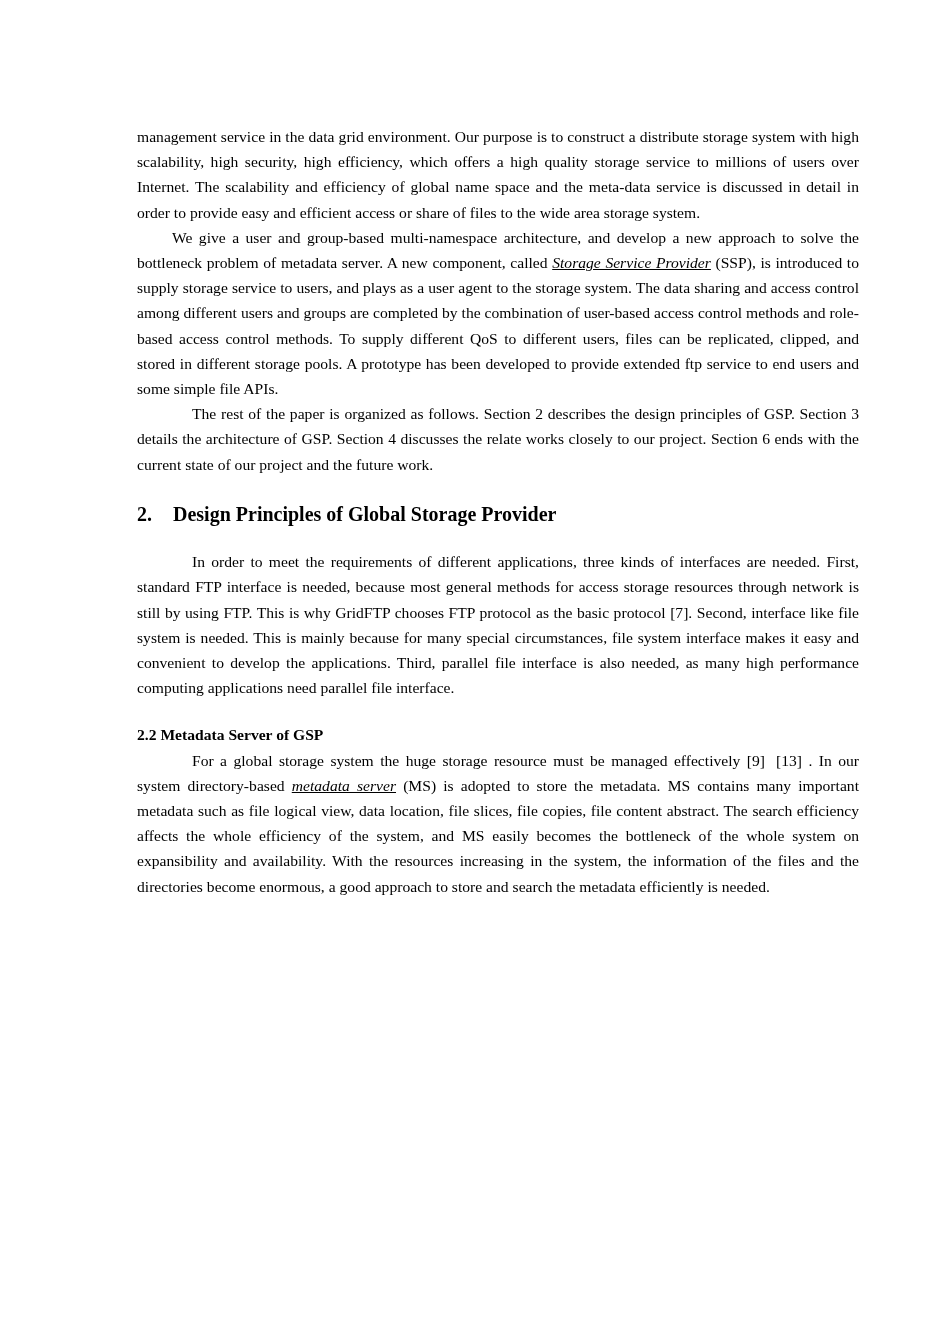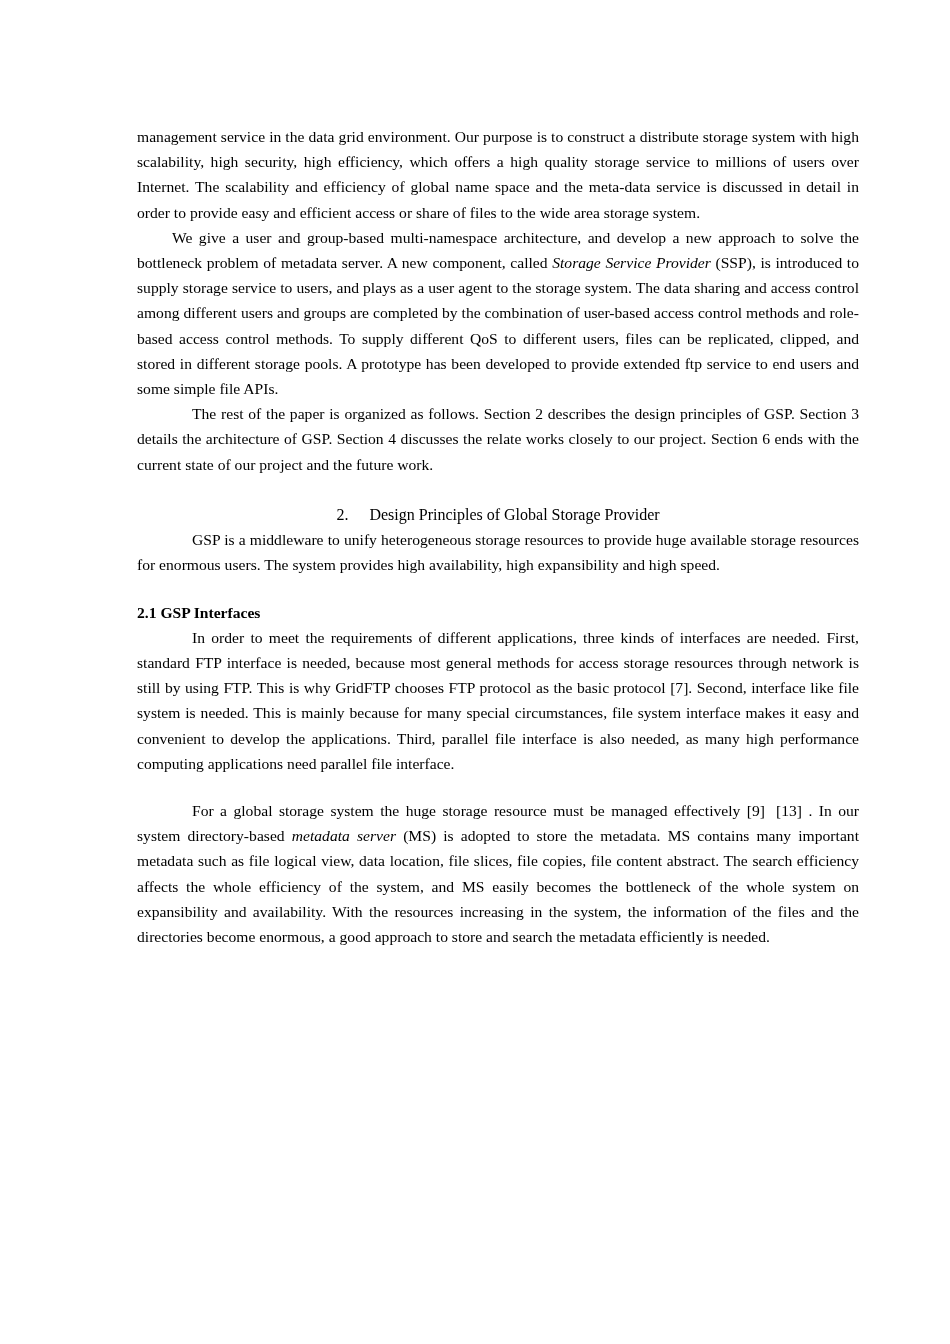--- a/index.html
+++ b/index.html
@@ -34,63 +34,62 @@
     text-align: justify;
     text-justify: inter-word;
     letter-spacing: 0.01px;
   }
   p.body.ind-sm { text-indent: 35px; }
   p.body.ind-lg { text-indent: 55px; }
   p.body.ind-none { text-indent: 0; }
 
   h2.heading {
     margin: 0;
-    font-size: 16px;
+    font-size: 20px;
     line-height: 25.2px;
-    font-weight: normal;
-    text-align: center;
+    font-weight: bold;
+    text-align: left;
   }
   h3.subheading {
     margin: 0;
     font-size: 15.6px;
     line-height: 25.2px;
     font-weight: bold;
     text-align: left;
   }
   .num-gap { display: inline-block; width: 21px; }
   .gap-sp-lg { display: inline-block; width: 11px; }
   .spacer-lg { height: 25.2px; }
   .spacer-md { height: 22px; }
-  i { font-style: italic; }
+  i { font-style: italic; text-decoration: underline; }
 </style>
 </head>
 <body>
 
 <div class="page">
   <div class="content">
 
     <p class="body ind-none">management service in the data grid environment. Our purpose is to construct a distribute storage system with high scalability, high security, high efficiency, which offers a high quality storage service to millions of users over Internet. The scalability and efficiency of global name space and the meta-data service is discussed in detail in order to provide easy and efficient access or share of files to the wide area storage system.</p>
 
     <p class="body ind-sm"><span>We give a user and group-based multi-namespace architecture, and develop a new approach to solve the bottleneck problem of metadata server. A new component, called </span><i>Storage Service Provider</i><span> (SSP), is introduced to supply storage service to users, and plays as a user agent to the storage system. The data sharing and access control among different users and groups are completed by the combination of user-based access control methods and role-based access control methods. To supply different QoS to different users, files can be replicated, clipped, and stored in different storage pools. A prototype has been developed to provide extended ftp service to end users and some simple file APIs.</span></p>
 
     <p class="body ind-lg">The rest of the paper is organized as follows. Section 2 describes the design principles of GSP. Section 3 details the architecture of GSP. Section 4 discusses the relate works closely to our project. Section 6 ends with the current state of our project and the future work.</p>
 
     <div class="spacer-lg"></div>
 
     <h2 class="heading"><span>2.</span><span class="num-gap"></span><span>Design Principles of Global Storage Provider</span></h2>
 
-    <p class="body ind-lg">GSP is a middleware to unify heterogeneous storage resources to provide huge available storage resources for enormous users. The system provides high availability, high expansibility and high speed.</p>
 
     <div class="spacer-md"></div>
 
-    <h3 class="subheading">2.1 GSP Interfaces</h3>
 
 
     <p class="body ind-lg">In order to meet the requirements of different applications, three kinds of interfaces are needed. First, standard FTP interface is needed, because most general methods for access storage resources through network is still by using FTP. This is why GridFTP chooses FTP protocol as the basic protocol [7]. Second, interface like file system is needed. This is mainly because for many special circumstances, file system interface makes it easy and convenient to develop the applications. Third, parallel file interface is also needed, as many high performance computing applications need parallel file interface.</p>
 
     <div class="spacer-md"></div>
 
+    <h3 class="subheading">2.2 Metadata Server of GSP</h3>
 
     <p class="body ind-lg"><span>For a global storage system the huge storage resource must be managed effectively [9]</span><span class="gap-sp-lg"></span><span>[13] .</span><span> In our system directory-based </span><i>metadata server</i><span> (MS) is adopted to store the metadata. MS contains many important metadata such as file logical view, data location, file slices, file copies, file content abstract. The search efficiency affects the whole efficiency of the system, and MS easily becomes the bottleneck of the whole system on expansibility and availability. With the resources increasing in the system, the information of the files and the directories become enormous, a good approach to store and search the metadata efficiently is needed.</span></p>
 
 
   </div>
 </div>
 
 </body></html>

